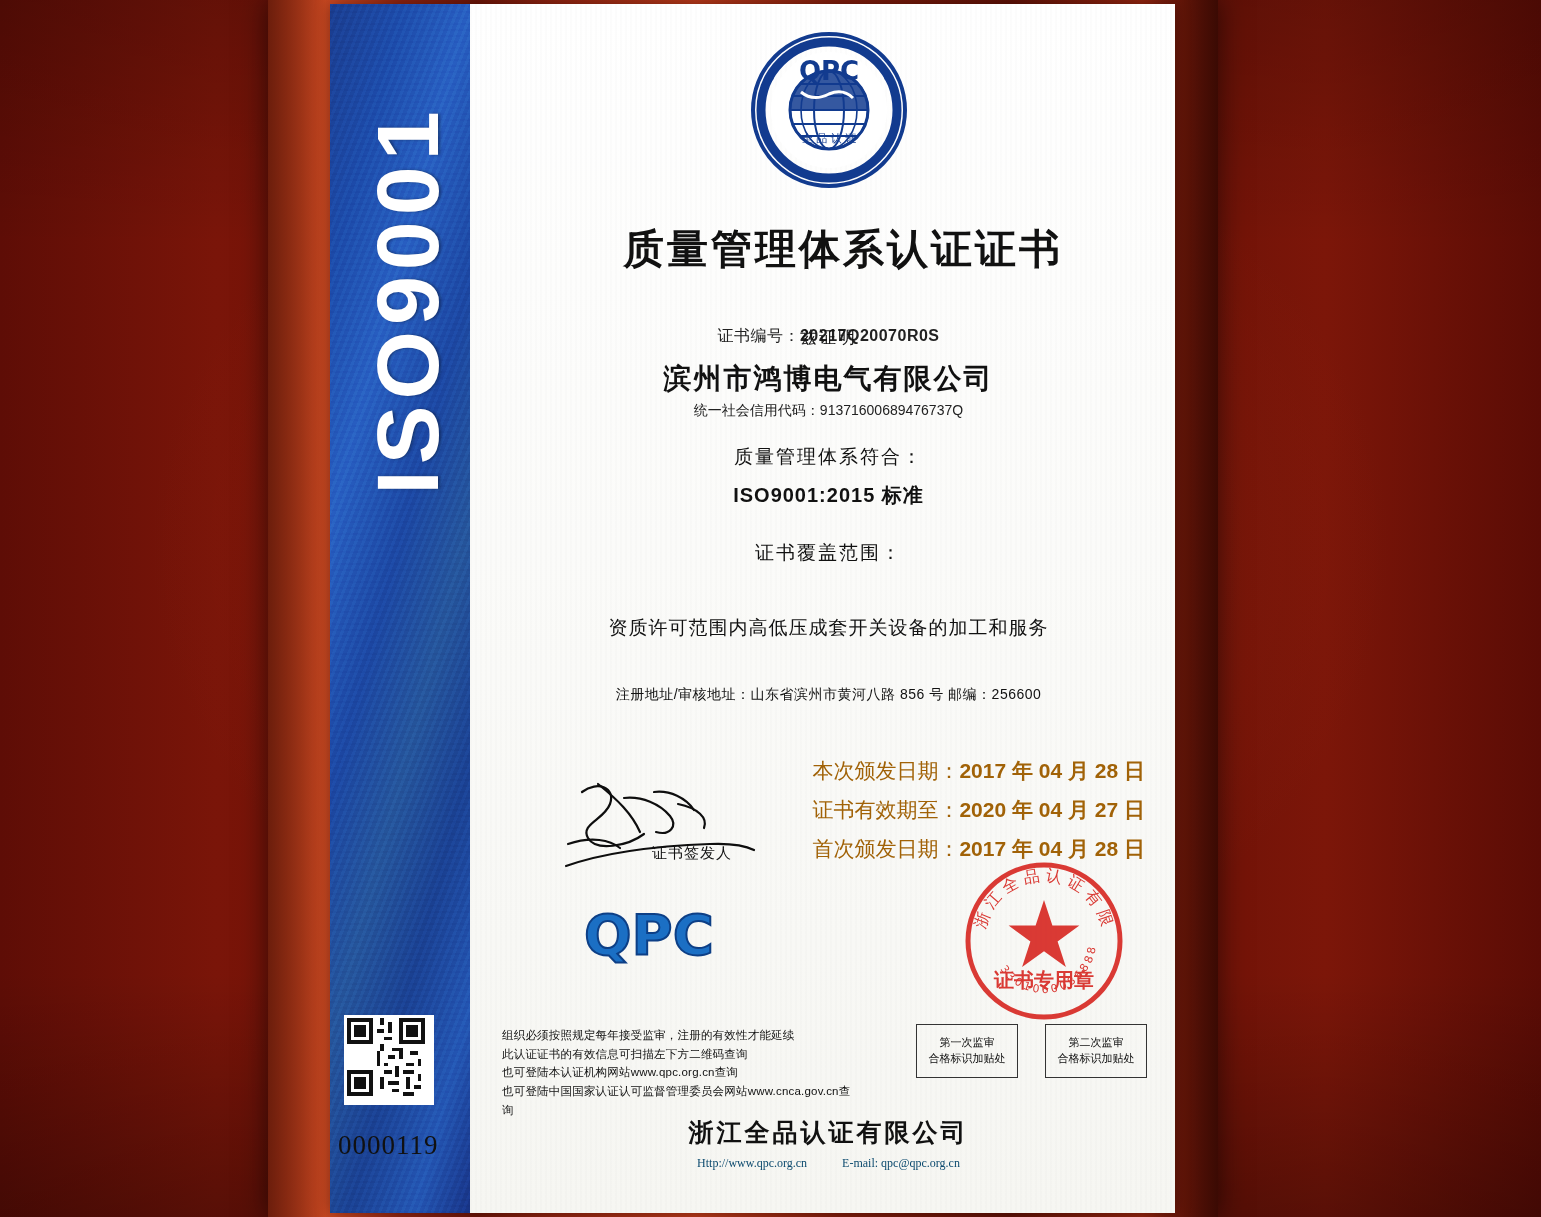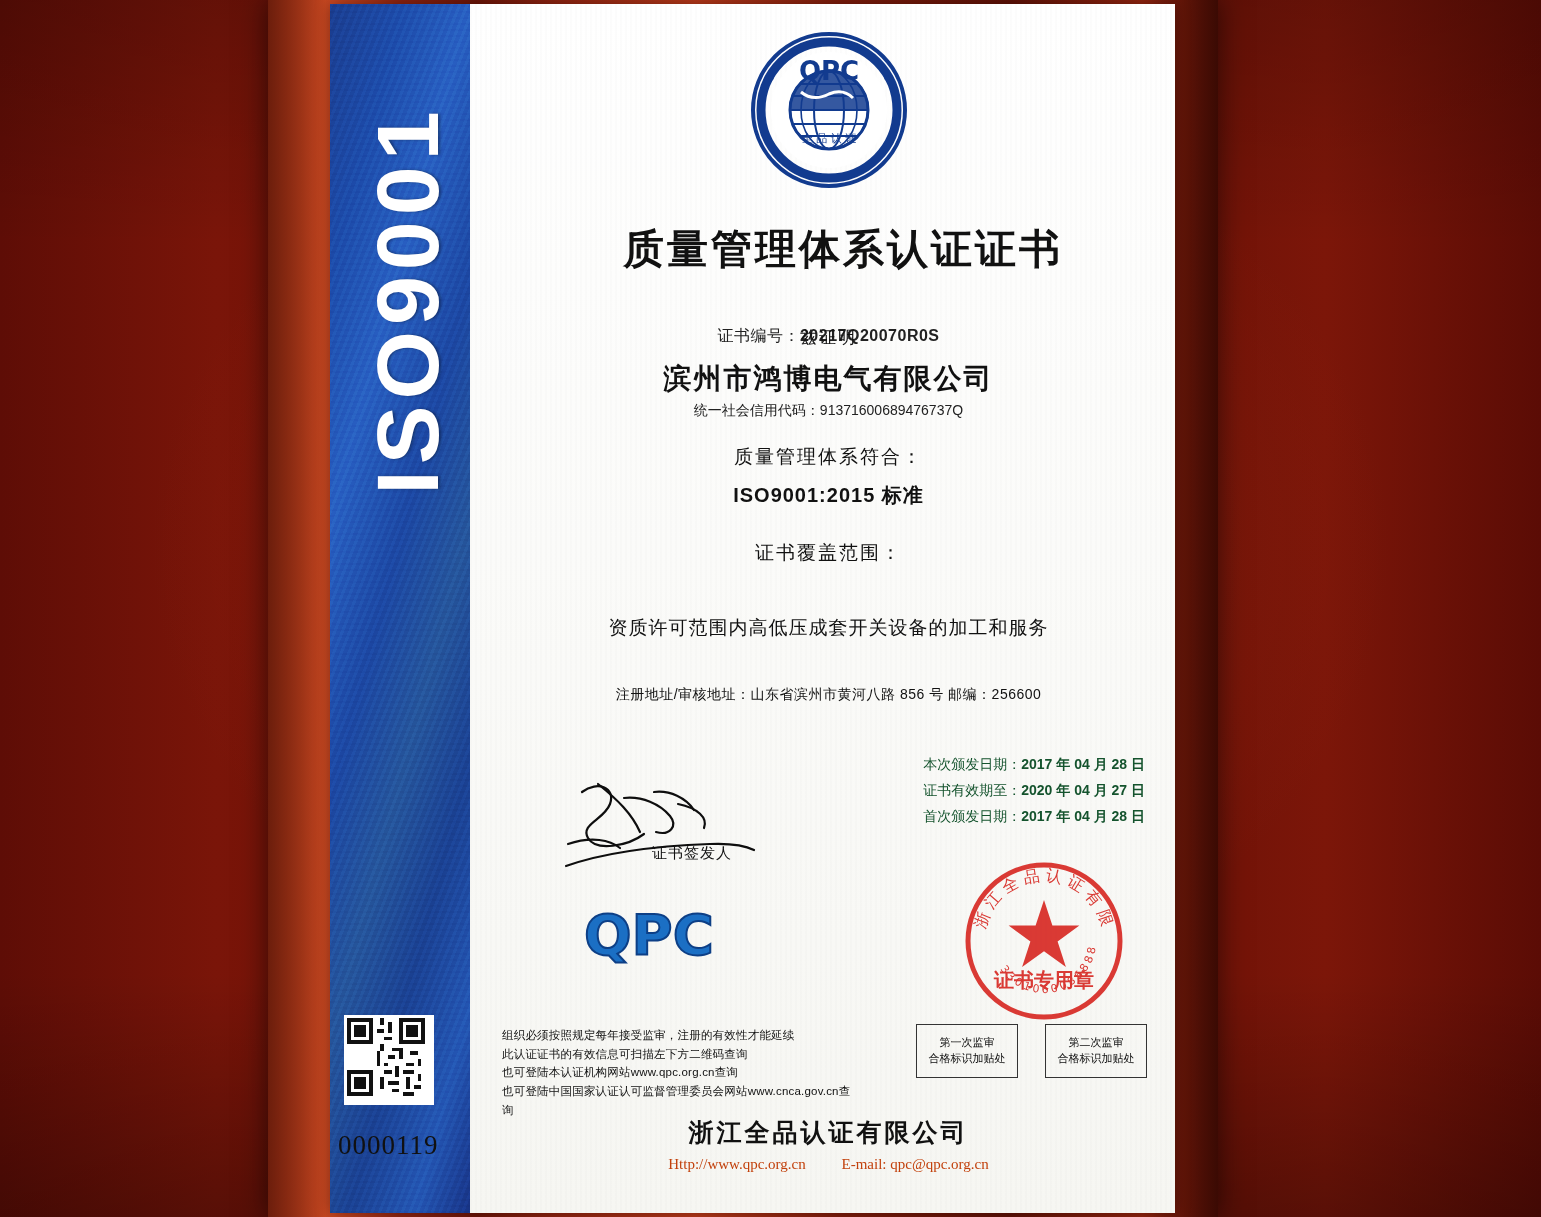--- a/index.html
+++ b/index.html
@@ -129,21 +129,21 @@
     font-size:19px;color:#111;letter-spacing:1px;line-height:1.5;
   }
   .address{
     position:absolute;left:20px;right:20px;top:682px;text-align:center;
     font-size:14px;color:#111;letter-spacing:.5px;
   }
 
   
   .dates{
     position:absolute;right:42px;top:748px;text-align:center;
-    font-size:14px;color:#14532d;line-height:1.85;
+    font-size:21px;color:#a16207;line-height:1.85;
   }
   .dates b{font-weight:bold;}
 
   
   .sig-wrap{position:absolute;left:88px;top:770px;width:240px;height:110px;}
   .sig-label{
     position:absolute;left:182px;top:840px;font-size:15px;color:#111;letter-spacing:1px;
   }
 
   
@@ -163,21 +163,21 @@
     display:flex;flex-direction:column;align-items:center;justify-content:center;
     font-size:11px;color:#111;line-height:1.45;text-align:center;
   }
 
   .org-name{
     position:absolute;left:0;right:0;top:1112px;text-align:center;
     font-size:25px;font-weight:bold;color:#111;letter-spacing:3px;
   }
   .org-contact{
     position:absolute;left:0;right:0;top:1152px;text-align:center;
-    font-size:15px;color:#c2410c;font-family:"Liberation Serif", serif;
+    font-size:12px;color:#0c4a6e;font-family:"Liberation Serif", serif;
   }
   .org-contact span{margin:0 16px;}
 </style>
 </head>
 <body>
 
 <div id="stage">
   <div class="bg"></div>
   <div class="bg-shade"></div>
 

